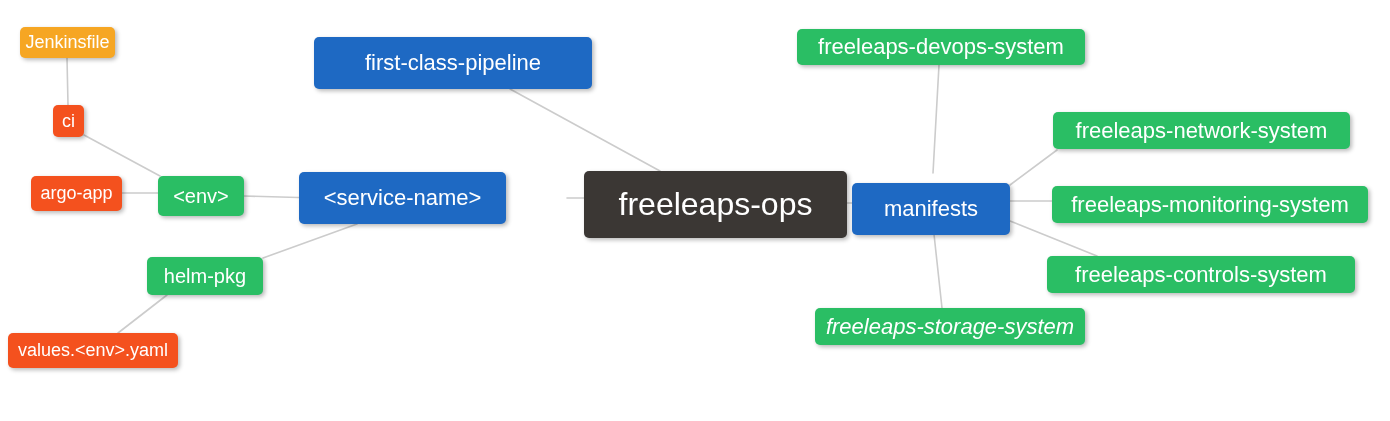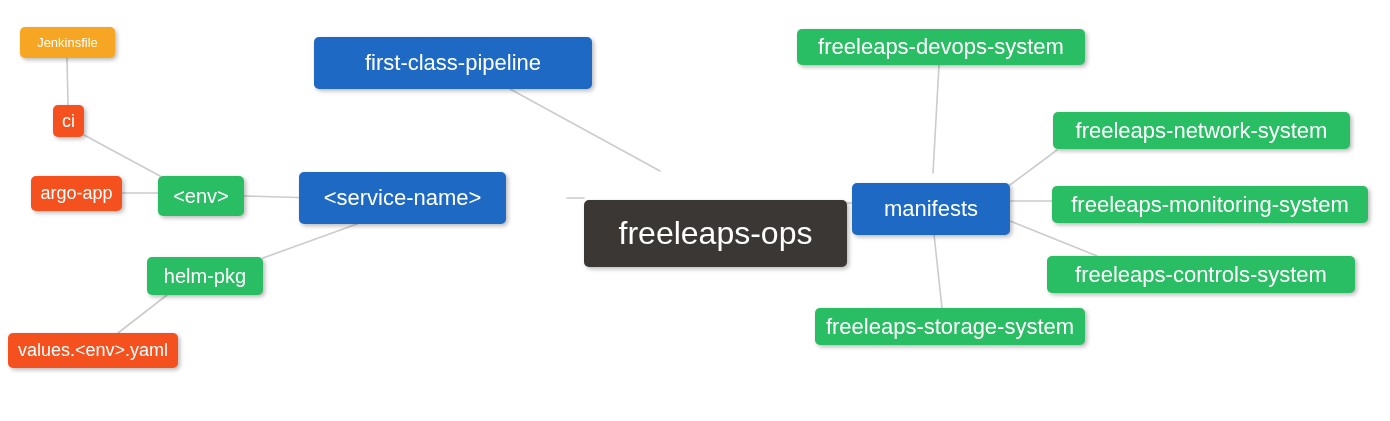--- a/index.html
+++ b/index.html
@@ -40,26 +40,26 @@
     white-space: nowrap;
     box-sizing: border-box;
     cursor: pointer;
     user-select: none;
   }
   .dark   { background: #3b3734; }
   .blue   { background: #1e69c3; }
   .green  { background: #2abe64; }
   .red    { background: #f4511e; }
   .amber  { background: #f6a623; }
-  .s-xl { font-size: 32px; margin-top: 29px; }
+  .s-xl { font-size: 32px; }
   .s-lg { font-size: 22px; }
   .s-md { font-size: 22px; }
   .s-md2{ font-size: 20px; }
   .s-sm { font-size: 18px; }
-  .s-xs { font-size: 13px; }
+  .s-xs { font-size: 18px; }
 </style>
 </head>
 <body>
 
 <div class="canvas">
 
   <svg class="edges" viewBox="0 0 1390 421">
     <line x1="67" y1="58" x2="68" y2="105"></line>
     <line x1="84" y1="135" x2="160" y2="176"></line>
     <line x1="122" y1="193" x2="158" y2="193"></line>
@@ -83,15 +83,15 @@
   <div class="node green s-md2" style="left:147px; top:257px; width:116px; height:38px;">helm-pkg</div>
   <div class="node red s-sm" style="left:8px;   top:333px; width:170px; height:35px;">values.&lt;env&gt;.yaml</div>
   <div class="node blue s-lg" style="left:314px; top:37px;  width:278px; height:52px;">first-class-pipeline</div>
   <div class="node blue s-lg" style="left:299px; top:172px; width:207px; height:52px;">&lt;service-name&gt;</div>
   <div class="node dark s-xl" style="left:584px; top:171px; width:263px; height:67px;">freeleaps-ops</div>
   <div class="node blue s-lg" style="left:852px; top:183px; width:158px; height:52px;">manifests</div>
   <div class="node green s-md" style="left:797px; top:29px;  width:288px; height:36px;">freeleaps-devops-system</div>
   <div class="node green s-md" style="left:1053px;top:112px; width:297px; height:37px;">freeleaps-network-system</div>
   <div class="node green s-md" style="left:1052px;top:186px; width:316px; height:37px;">freeleaps-monitoring-system</div>
   <div class="node green s-md" style="left:1047px;top:256px; width:308px; height:37px;">freeleaps-controls-system</div>
-  <div class="node green s-md" style="left:815px; top:308px; width:270px; height:37px;">freeleaps-storage-system</div>
+  <div class="node green s-md" style="left:815px; top:308px; width:270px; height:37px;font-style:italic;">freeleaps-storage-system</div>
 
 </div>
 
 </body></html>

